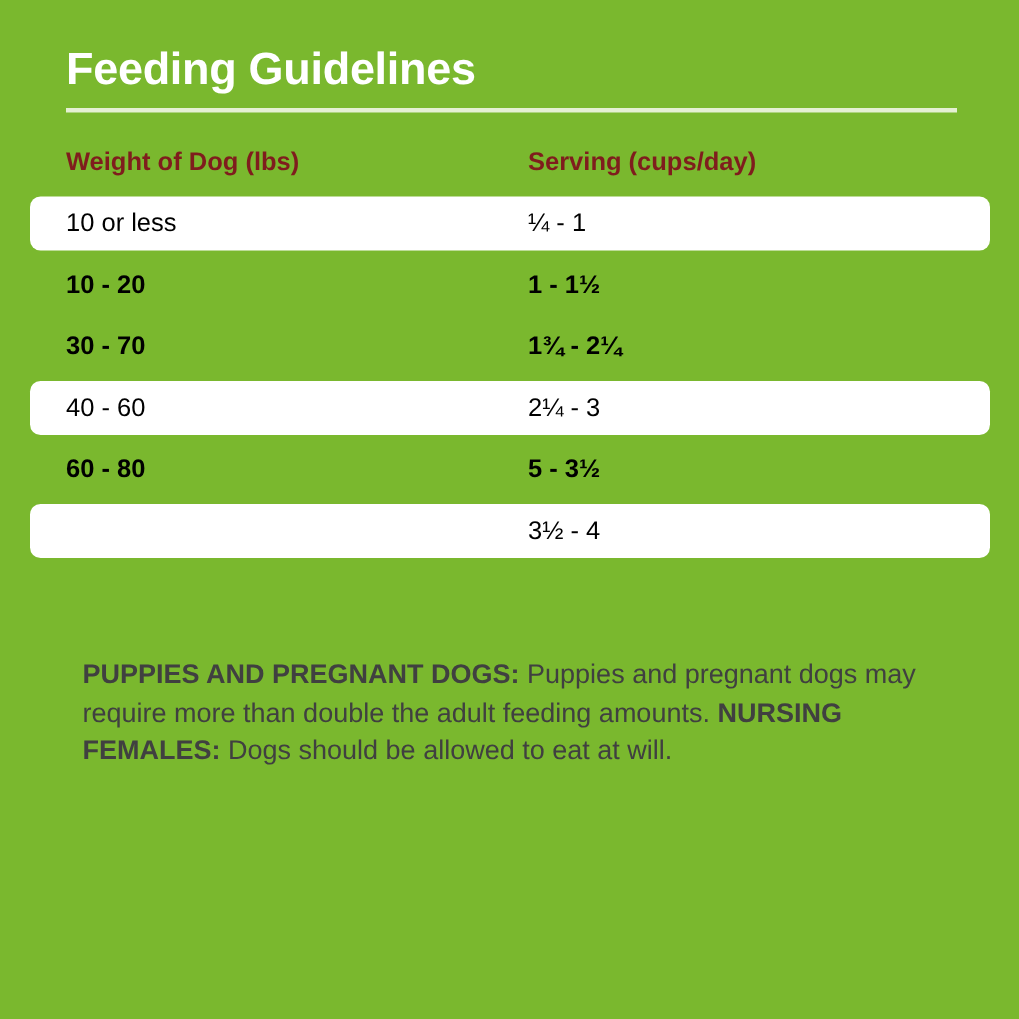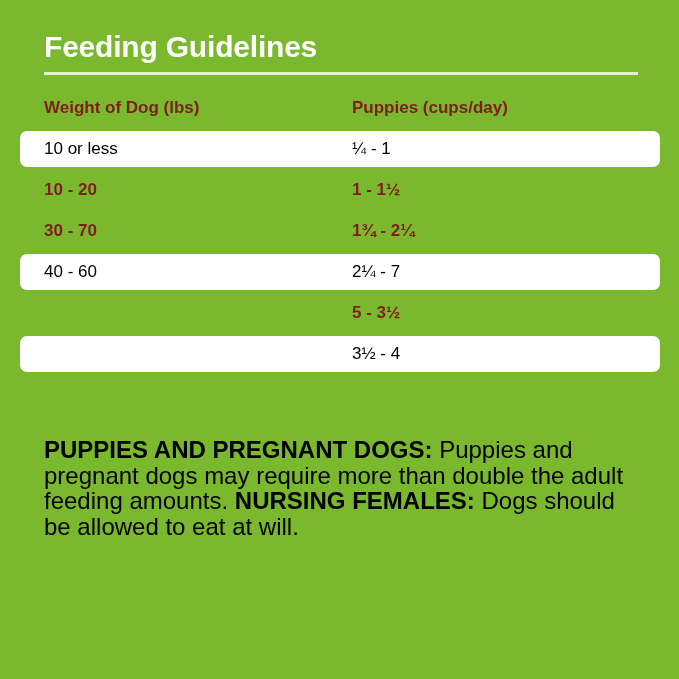--- a/index.html
+++ b/index.html
@@ -86,51 +86,51 @@
     height: 36px;
     line-height: 36px;
     font-size: 17px;
     white-space: nowrap;
   }
   .row.white .cell {
     color: #000000;
     font-weight: normal;
   }
   .row.green .cell {
-    color: #7f1d1d;
+    color: #000000;
     font-weight: bold;
     text-align: center;
   }
   .note {
     position: absolute;
-    left: 44px;
+    left: 55px;
     top: 437px;
     width: 600px;
-    font-size: 24px;
+    font-size: 18px;
     line-height: 25.5px;
-    color: #000000;
+    color: #404040;
     font-weight: normal;
   }
   .note b {
     font-weight: bold;
   }
 </style>
 </head>
 <body>
 
 <div class="panel">
 
   <div class="title">Feeding Guidelines</div>
   <div class="title-rule"></div>
 
   <div class="table">
 
     <div class="head-row">
       <div class="head-cell c1">Weight of Dog (lbs)</div>
-      <div class="head-cell c2">Puppies (cups/day)</div>
+      <div class="head-cell c2">Serving (cups/day)</div>
     </div>
 
     <div class="row white">
       <div class="rowbg"></div>
       <div class="cell c1">10 or less</div>
       <div class="cell c2">¼ - 1</div>
     </div>
 
     <div class="row green">
       <div class="rowbg"></div>
@@ -141,25 +141,26 @@
 
     <div class="row green">
       <div class="rowbg"></div>
       <div class="cell c1">30 - 70</div>
       <div class="cell c2">1¾ - 2¼</div>
     </div>
 
     <div class="row white">
       <div class="rowbg"></div>
       <div class="cell c1">40 - 60</div>
-      <div class="cell c2">2¼ - 7</div>
+      <div class="cell c2">2¼ - 3</div>
     </div>
 
     <div class="row green">
       <div class="rowbg"></div>
+      <div class="cell c1">60 - 80</div>
       <div class="cell c2">5 - 3½</div>
     </div>
 
     <div class="row white">
       <div class="rowbg"></div>
       <div class="cell c2">3½ - 4</div>
     </div>
 
   </div>
 

